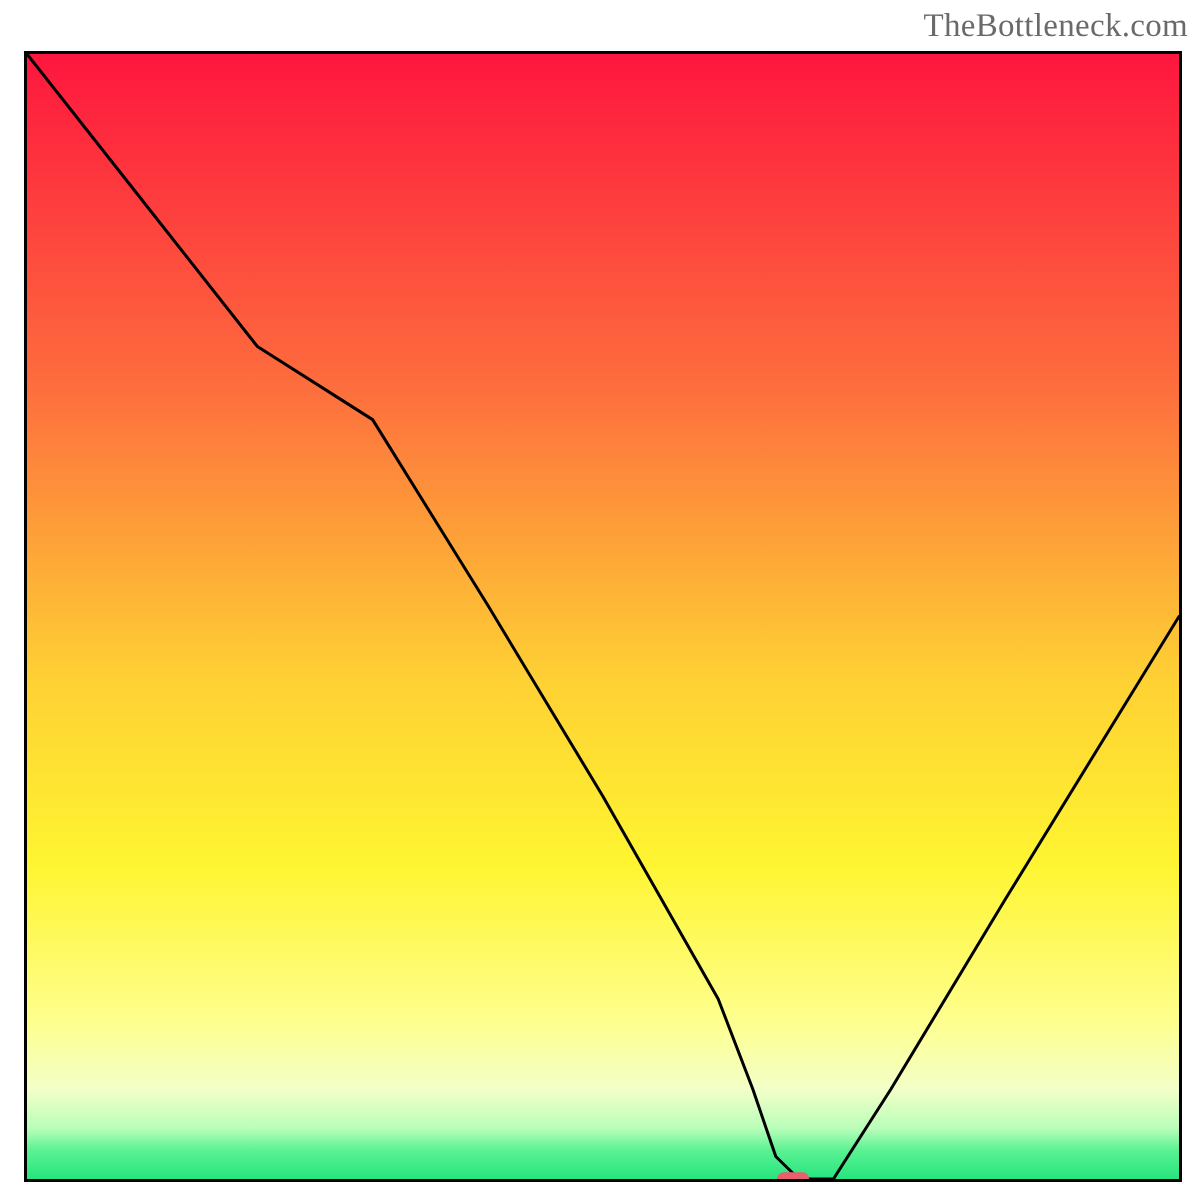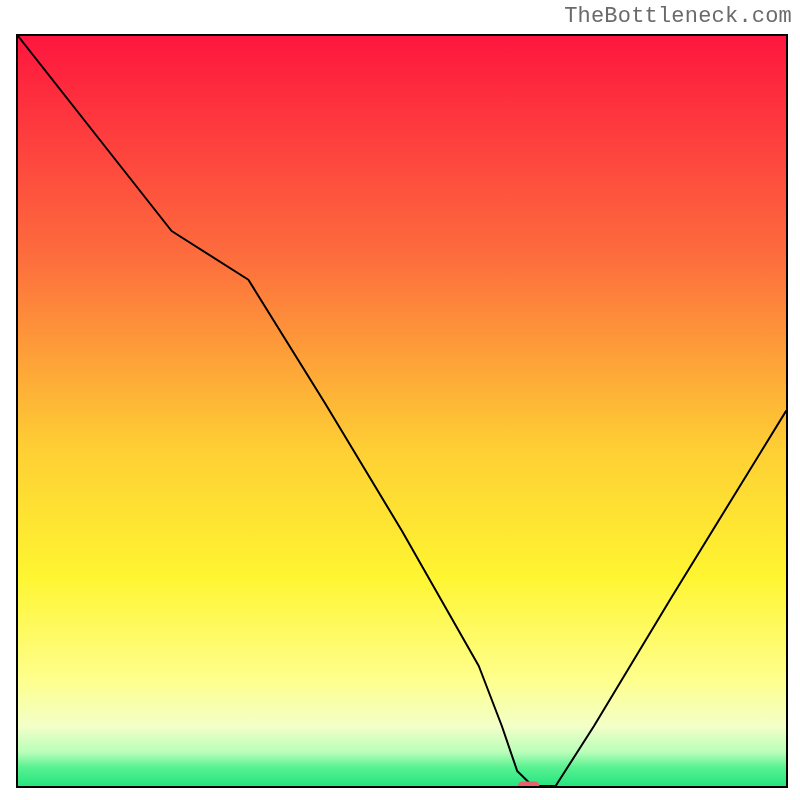--- a/index.html
+++ b/index.html
@@ -12,21 +12,21 @@
   }
   .chart-wrap {
     position: relative;
     width: 800px;
     height: 800px;
   }
   .watermark {
     position: absolute;
     top: 4px;
     right: 8px;
-    font-family: Liberation Mono, monospace;
+    font-family: Liberation Serif, serif;
     font-size: 22px;
     color: #6a6a6a;
     font-weight: 500;
     letter-spacing: 0.2px;
   }
   .plot-box {
     position: absolute;
     left: 16px;
     top: 34px;
     width: 768px;

